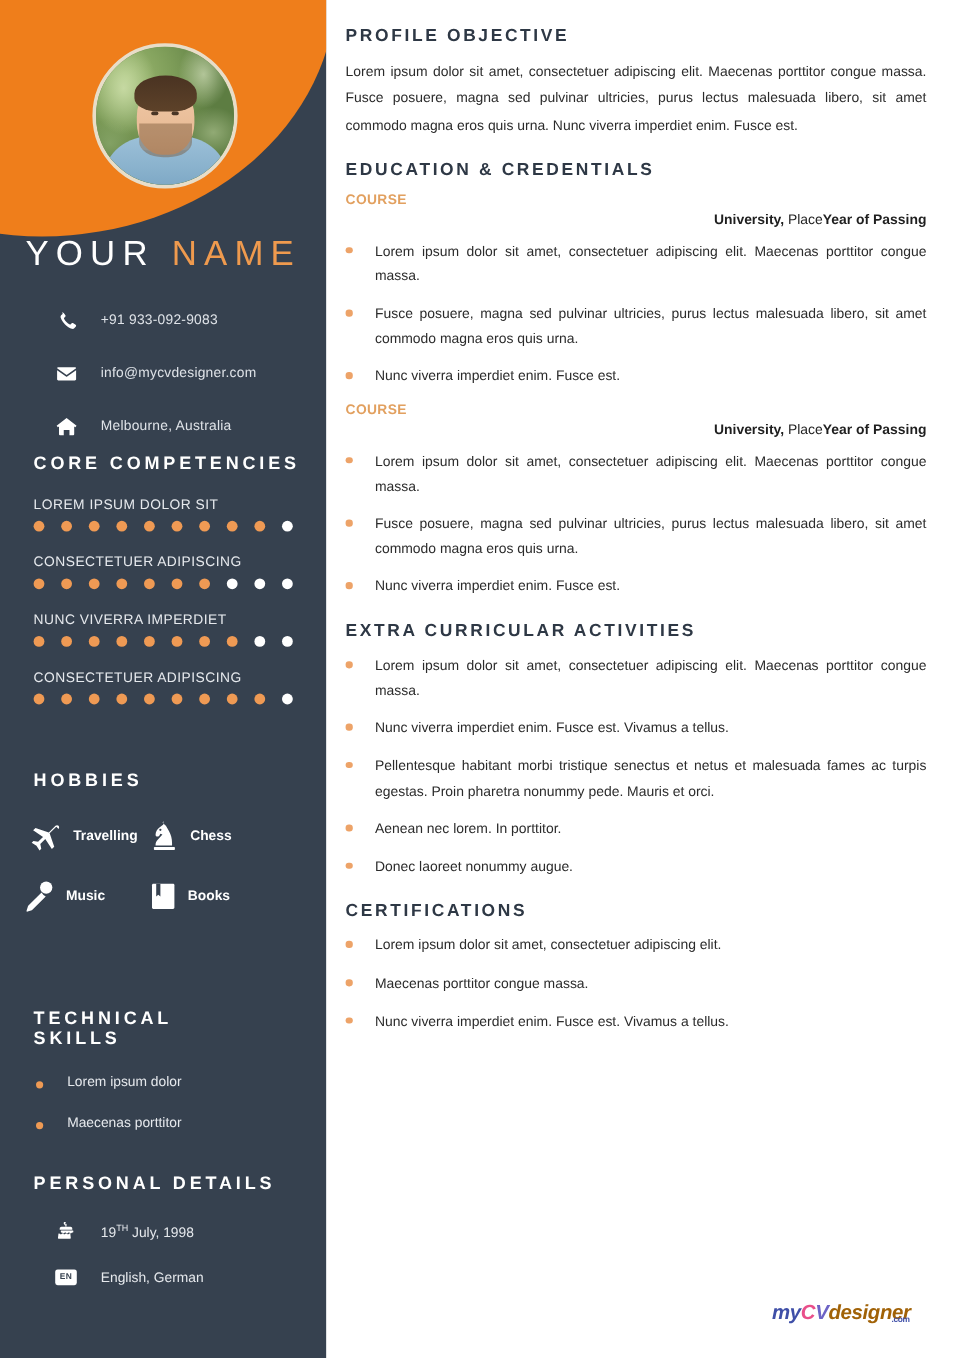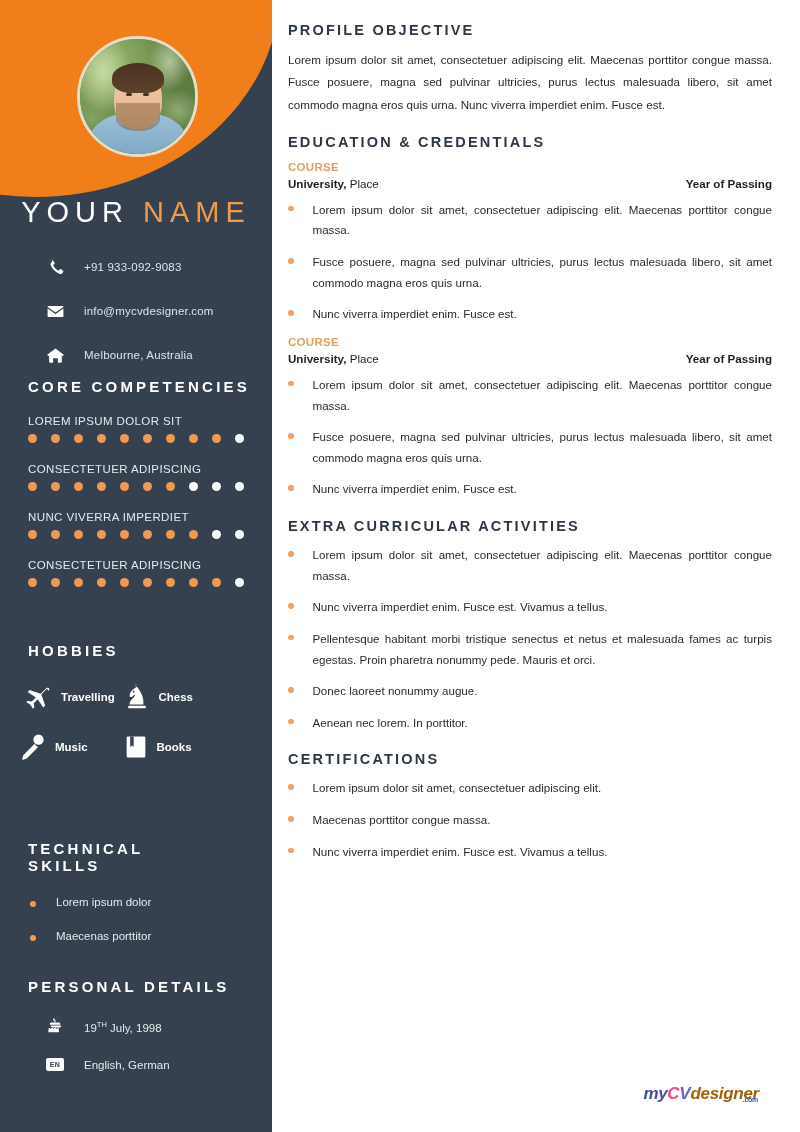--- a/index.html
+++ b/index.html
@@ -229,21 +229,21 @@
   }
   .edu-block { margin-bottom:4px; }
   .edu-course {
     color:#e2a05f;
     font-size:11.5px;
     font-weight:bold;
     letter-spacing:.3px;
     margin-top:10px;
   }
   .edu-line {
-    display:flex; justify-content:space-between; align-items:baseline;
+    display:flex; justify-content:flex-end; align-items:baseline;
     margin-top:4px;
   }
   .edu-uni { font-size:11.6px; color:#1f1f1f; }
   .edu-uni b { font-weight:bold; }
   .edu-uni span { font-weight:normal; }
   .edu-year { font-size:11.6px; font-weight:bold; color:#1f1f1f; }
 
   .b-list { margin-top:10px; }
   .b-item {
     display:flex; align-items:flex-start;
@@ -554,25 +554,25 @@
       <div class="b-item">
         <span class="b-dot"></span>
         <span class="b-text nojust">Nunc viverra imperdiet enim. Fusce est. Vivamus a tellus.</span>
       </div>
       <div class="b-item">
         <span class="b-dot"></span>
         <span class="b-text">Pellentesque habitant morbi tristique senectus et netus et malesuada fames ac turpis egestas. Proin pharetra nonummy pede. Mauris et orci.</span>
       </div>
       <div class="b-item">
         <span class="b-dot"></span>
+        <span class="b-text nojust">Aenean nec lorem. In porttitor.</span>
+      </div>
+      <div class="b-item">
+        <span class="b-dot"></span>
         <span class="b-text nojust">Donec laoreet nonummy augue.</span>
-      </div>
-      <div class="b-item">
-        <span class="b-dot"></span>
-        <span class="b-text nojust">Aenean nec lorem. In porttitor.</span>
       </div>
     </div>
 
     <h1 class="m-head">CERTIFICATIONS</h1>
     <div class="b-list">
       <div class="b-item">
         <span class="b-dot"></span>
         <span class="b-text nojust">Lorem ipsum dolor sit amet, consectetuer adipiscing elit.</span>
       </div>
       <div class="b-item">

